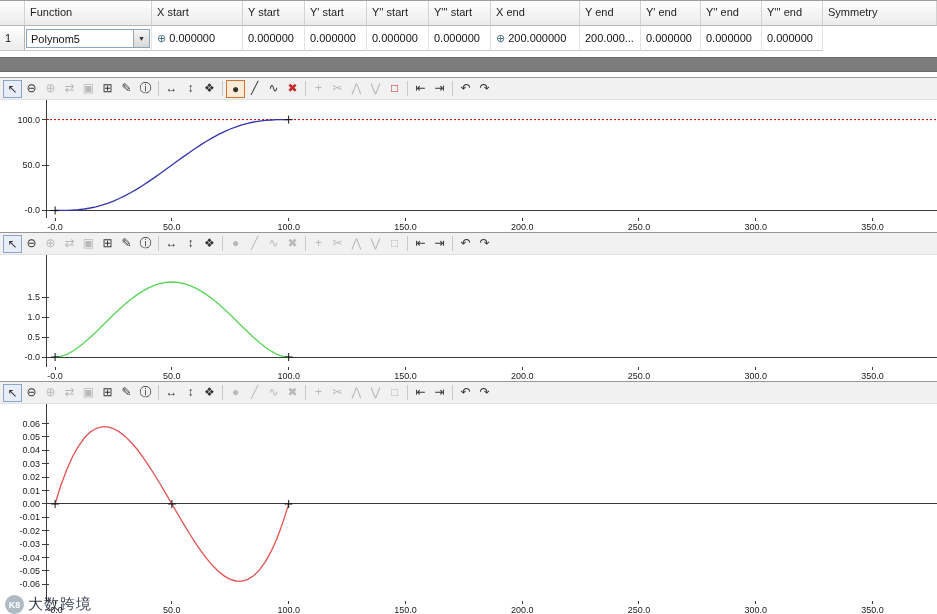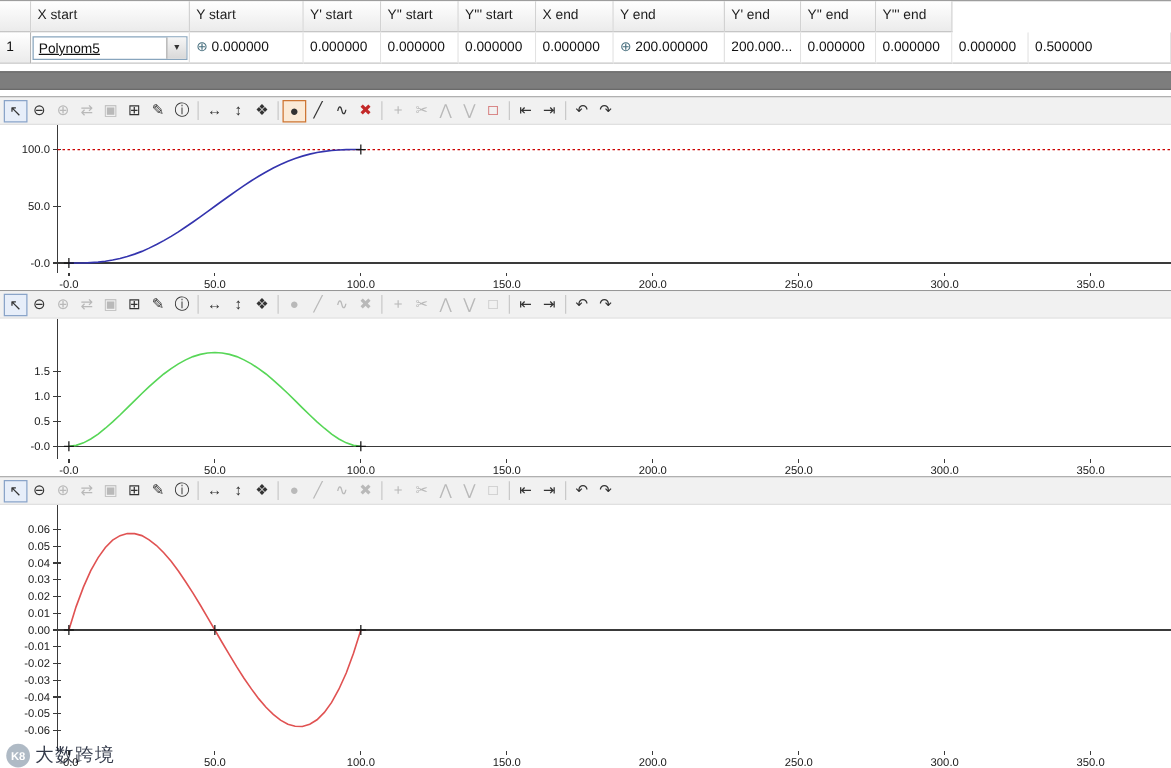--- a/index.html
+++ b/index.html
@@ -24,21 +24,21 @@
     font-size:11px;color:#111;display:flex;align-items:center;gap:3px;
     padding:0 3px 0 5px;box-sizing:border-box;white-space:nowrap;overflow:hidden;
   }
   .row-num{
     background:linear-gradient(#ffffff,#ebebeb);
     border-right:1px solid #b5b5b5;justify-content:flex-start;
   }
   .cell-icon{color:#49707f;font-size:11px;line-height:1;}
   .fcell{padding:0 1px;}
   .combo{display:flex;align-items:stretch;border:1px solid #88a5bd;background:#fff;height:19px;flex:1;box-sizing:border-box;}
-  .combo-text{flex:1;padding:3px 3px 3px 4px;font-size:11px;overflow:hidden;white-space:nowrap;text-decoration:underline;}
+  .combo-text{flex:1;padding:3px 3px 3px 4px;font-size:11px;overflow:hidden;white-space:nowrap;}
   .combo-btn{width:15px;background:linear-gradient(#f6f6f6,#d8d8d8);border-left:1px solid #a8a8a8;
     font-size:7px;color:#333;display:flex;align-items:center;justify-content:center;}
 
   
   .gap-a{height:6px;background:#ffffff;}
   .splitter{height:15px;background:#7d7d7d;border-top:1px solid #6a6a6a;border-bottom:1px solid #6a6a6a;box-sizing:border-box;}
   .gap-b{height:5px;background:#ffffff;}
 
   
   .panel{border-top:1px solid #979797;}
@@ -75,30 +75,32 @@
   }
   .wm-text{font-size:15px;color:#0f172a;letter-spacing:1px;}
 </style>
 </head>
 <body>
 
 <div class="app">
 
   <div class="grid-header">
       <div class="hcell"></div>
+      <div class="hcell">Function</div>
       <div class="hcell">X start</div>
       <div class="hcell">Y start</div>
       <div class="hcell">Y' start</div>
       <div class="hcell">Y'' start</div>
       <div class="hcell">Y''' start</div>
       <div class="hcell">X end</div>
       <div class="hcell">Y end</div>
       <div class="hcell">Y' end</div>
       <div class="hcell">Y'' end</div>
       <div class="hcell">Y''' end</div>
+      <div class="hcell">Symmetry</div>
     </div>
   <div class="grid-row">
       <div class="rcell row-num">1</div>
       <div class="rcell fcell">
         <div class="combo">
           <span class="combo-text">Polynom5</span>
           <span class="combo-btn">▼</span>
         </div>
       </div>
       <div class="rcell">
@@ -125,23 +127,20 @@
         <span>200.000...</span>
       </div>
       <div class="rcell">
         <span>0.000000</span>
       </div>
       <div class="rcell">
         <span>0.000000</span>
       </div>
       <div class="rcell">
         <span>0.000000</span>
-      </div>
-      <div class="rcell">
-        <span>0.500000</span>
       </div>
     </div>
 
   <div class="gap-a"></div>
   <div class="splitter"></div>
   <div class="gap-b"></div>
 
   <section class="panel">
     <div class="toolbar">
         <div class="tbtn st-s">↖</div>

